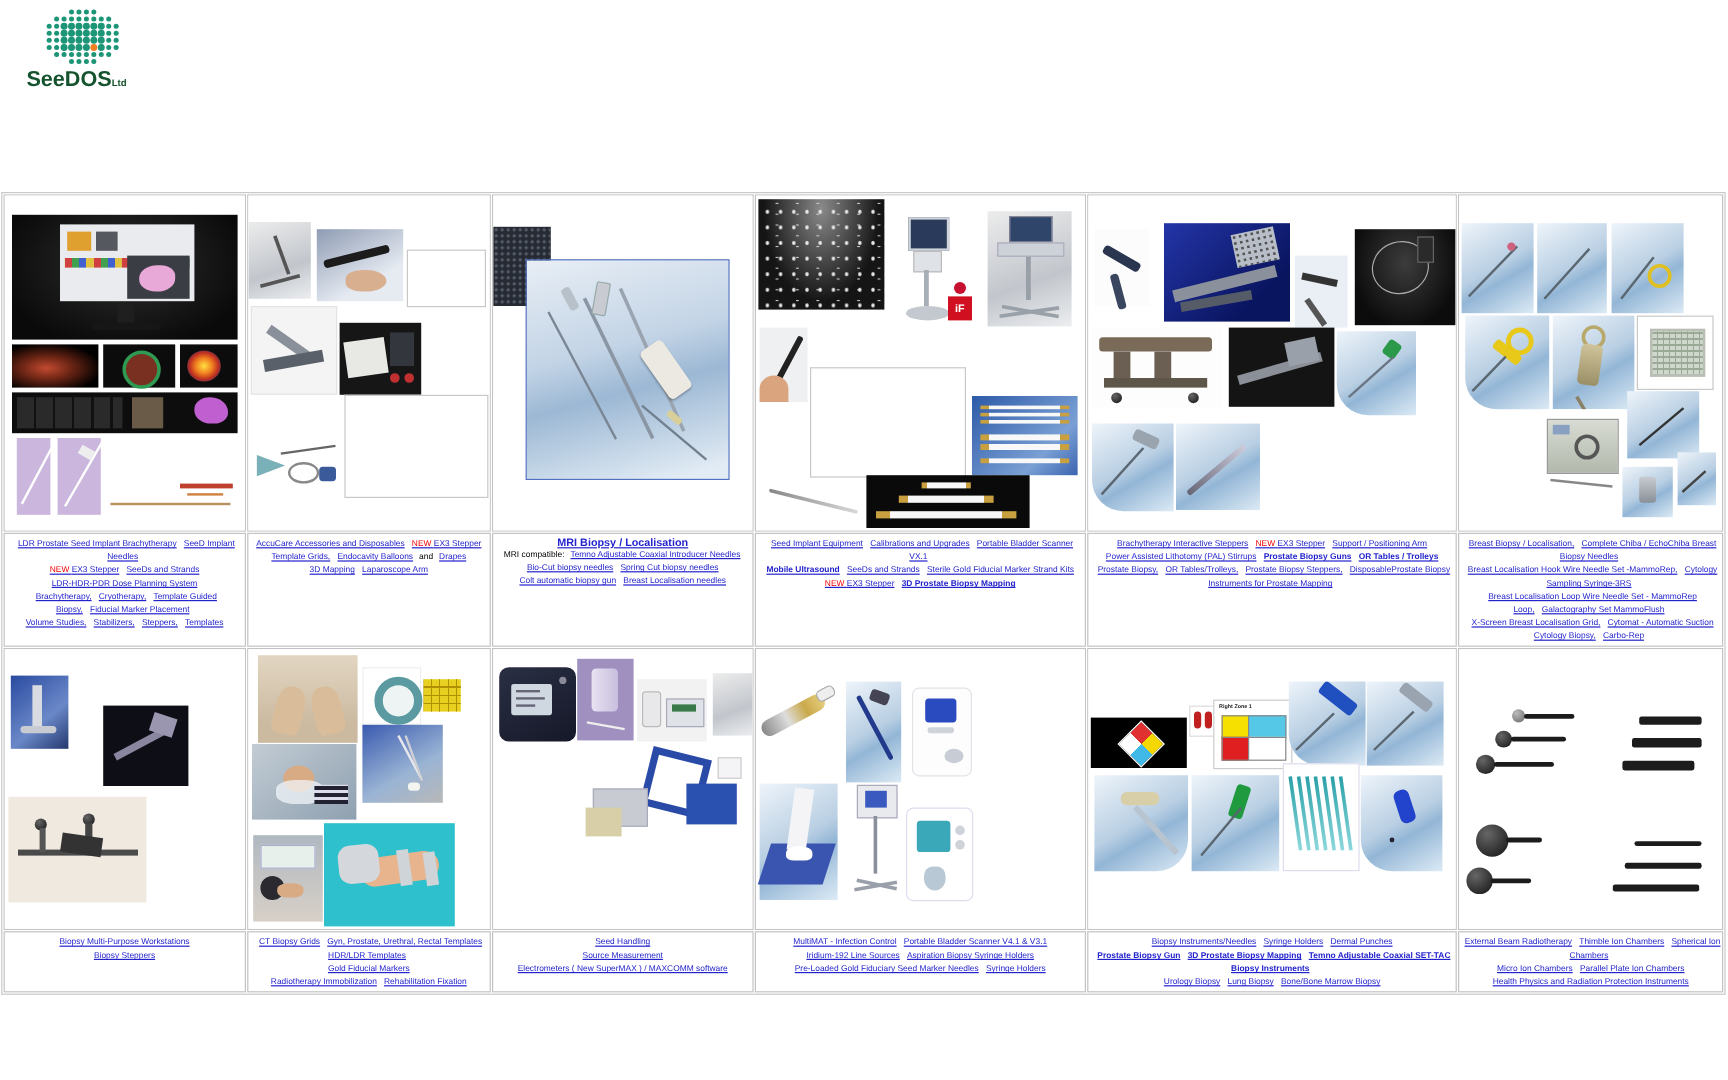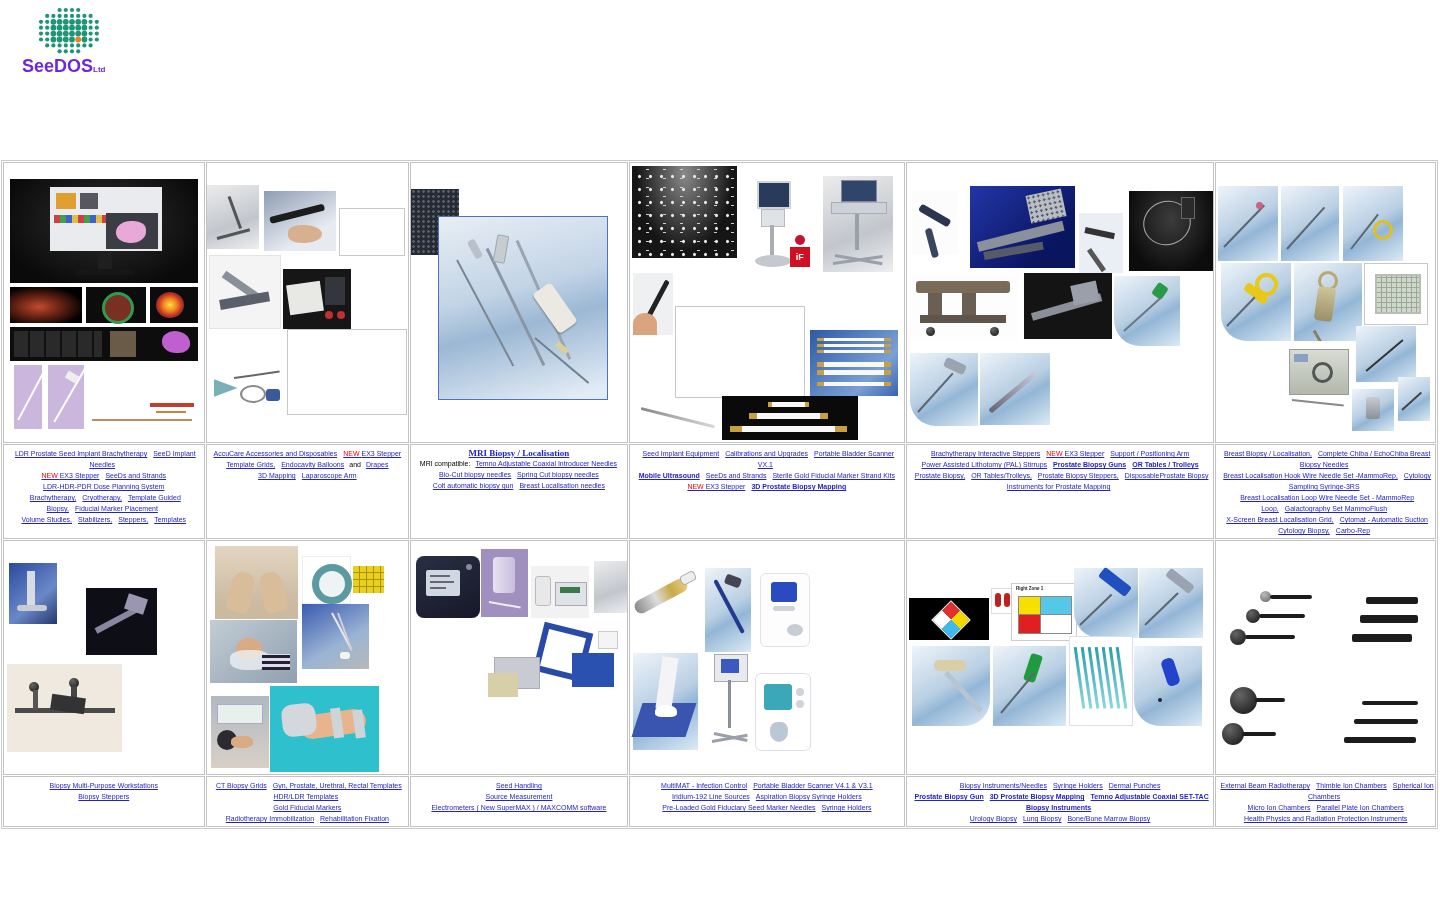--- a/index.html
+++ b/index.html
@@ -2,36 +2,36 @@
 <html><head>
 <meta charset="utf-8">
 <style>
   html,body{margin:0;padding:0;background:#fff;}
   .page{position:relative;width:1440px;height:900px;background:#fff;font-family:"Liberation Sans",sans-serif;overflow:hidden;}
 
   
   .hdr{position:relative;height:160px;}
   .logo{position:absolute;left:22px;top:6px;width:110px;}
   .logo svg{display:block;margin-left:14px;}
-  .logo-word{font-weight:bold;font-size:18px;color:#6d28d9;letter-spacing:0;line-height:16px;}
+  .logo-word{font-weight:bold;font-size:18px;color:#14532d;letter-spacing:0;line-height:16px;}
   .logo-ltd{font-size:8px;vertical-align:baseline;}
   .hdr-text{position:absolute;left:0;top:70px;width:650px;text-align:center;}
   .hdr-title{color:#2323cc;font-weight:bold;font-size:13.5px;margin:0 0 8px 0;}
   .hdr-sub{color:#cc5200;font-weight:bold;font-size:9px;margin:0 0 8px 0;}
 
   
   table.products{border-collapse:separate;border-spacing:1px;table-layout:fixed;width:1437px;margin-left:1px;background:#fff;border:1px solid #c9c9c9;}
   td{border:1px solid #c3c3c3;vertical-align:top;padding:0;background:#fff;}
   .links-cell{text-align:center;padding:2px 1px 3px 1px;vertical-align:top;}
   .link-line{line-height:8px;}
   a.cell-link{color:#2323cd;font-size:7px;text-decoration:underline;margin:0 3px;}
   span.plain{color:#000;font-size:7px;margin:0 2px;}
   a.cell-link .red{color:#f00000;}
   a.bold{font-weight:bold;}
-  a.big{font-size:9px;font-weight:bold;font-family:Liberation Serif, serif;}
+  a.big{font-size:9px;font-weight:bold;}
 
   
   .collage{position:relative;width:100%;overflow:hidden;background:#fff;}
   .h-top{height:279px;} .h-bot{height:233px;}
   .im{position:absolute;}
   .ph{background:linear-gradient(150deg,#eef4fa 0%,#b9cfe3 48%,#93b6d6 62%,#dcEAf5 100%);background:linear-gradient(150deg,#eef4fa 0%,#b9cfe3 48%,#93b6d6 62%,#dceaf5 100%);}
   .rbl{border-radius:0 0 0 26px;} .rbr{border-radius:0 0 26px 0;}
   .dk{background:radial-gradient(ellipse at 50% 35%,#3c3c3c,#0c0c0c 75%);}
   .wh{background:#fff;border:1px solid #c8c8c8;}
   .gr{background:linear-gradient(160deg,#ececec,#c2c6cc 60%,#eceef0);}

